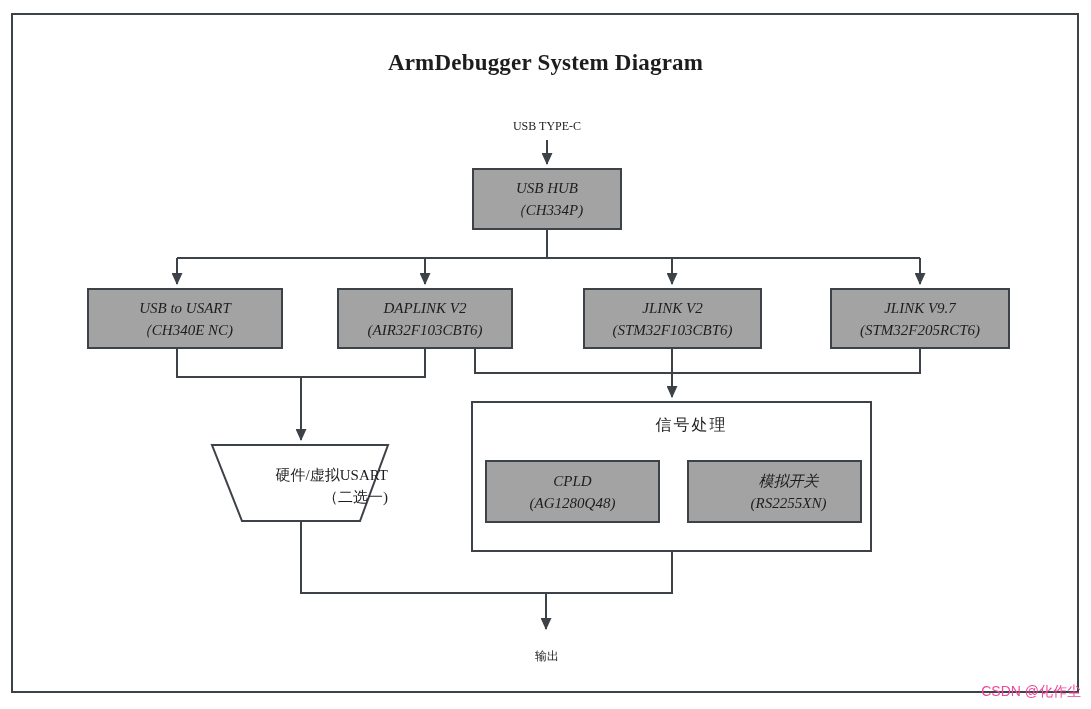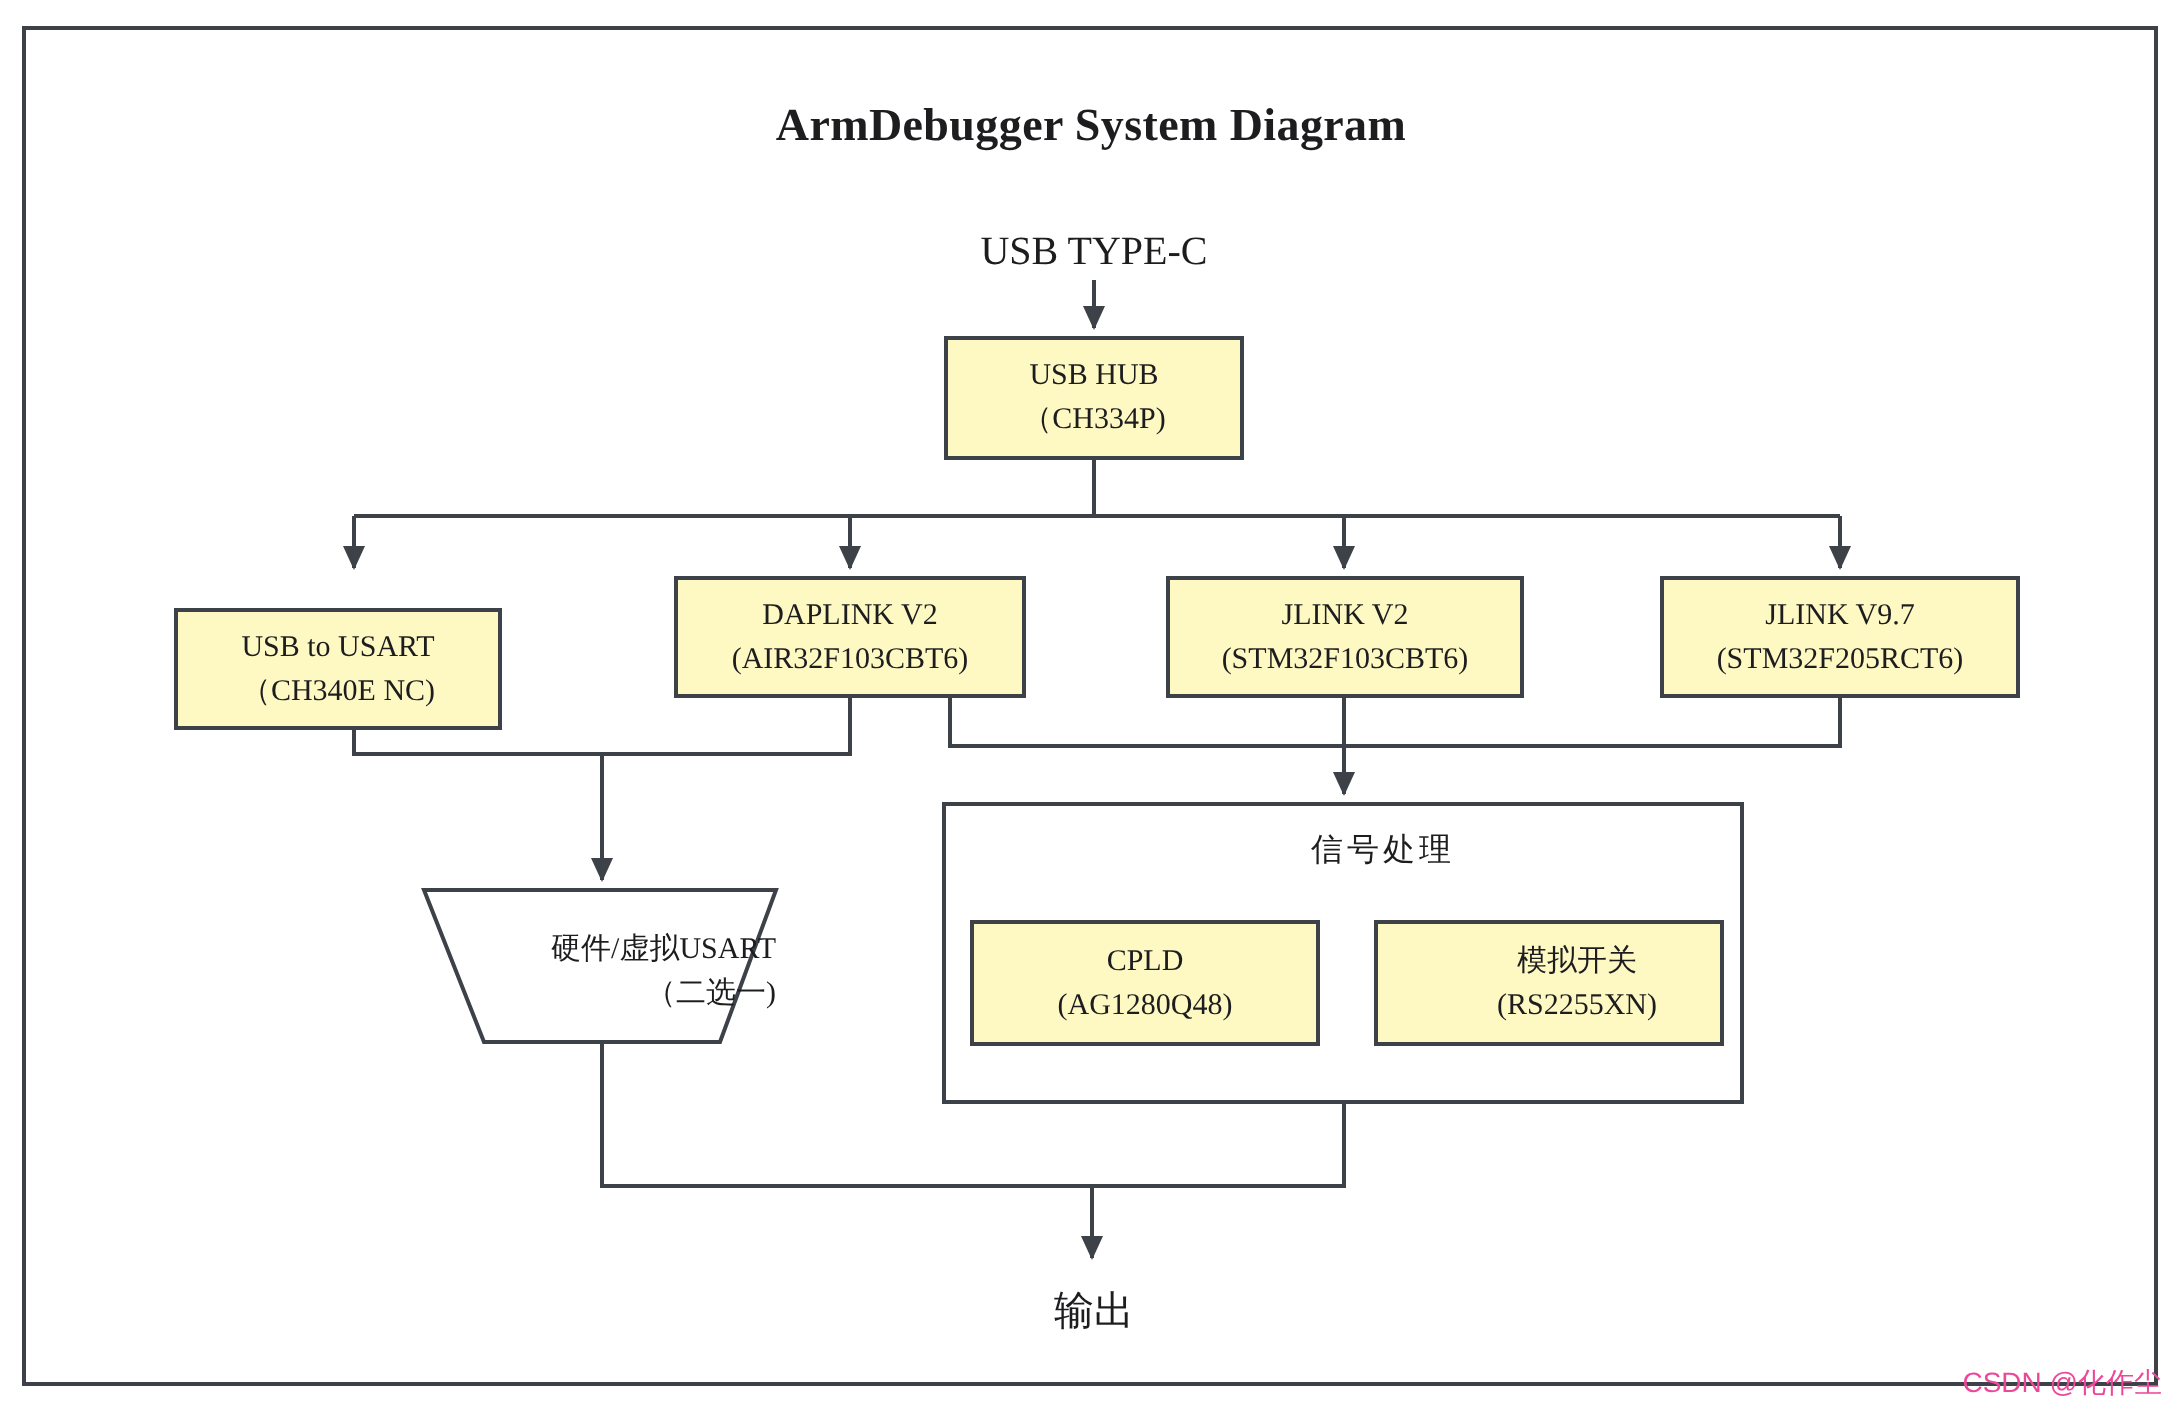--- a/index.html
+++ b/index.html
@@ -30,35 +30,36 @@
     top: 50px;
     width: 1091px;
     text-align: center;
     font-size: 23px;
     font-weight: bold;
     letter-spacing: 0.2px;
   }
   .free-label {
     position: absolute;
     text-align: center;
-    font-size: 20px;
+    font-size: 12px;
     line-height: 20px;
   }
   .node-box {
     position: absolute;
     border: 2px solid #3d4148;
-    background: #fef9c3;
+    background: #a3a3a3;
     box-sizing: border-box;
     display: flex;
     flex-direction: column;
     align-items: center;
     justify-content: center;
     text-align: center;
     font-size: 15px;
     line-height: 22px;
+    font-style: italic;
   }
   .container-box {
     position: absolute;
     border: 2px solid #3d4148;
     background: #ffffff;
     box-sizing: border-box;
   }
   .container-title {
     position: absolute;
     width: 100%;
@@ -136,21 +137,21 @@
 
   <div class="diagram-title">ArmDebugger System Diagram</div>
 
   <div class="free-label" style="left:447px; top:116px; width:200px;">USB TYPE-C</div>
 
   <div class="node-box" style="left:472px; top:168px; width:150px; height:62px;">
     <span class="nl">USB HUB</span>
     <span class="nl">（CH334P)</span>
   </div>
 
-  <div class="node-box" style="left:87px; top:288px; width:164px; height:61px;margin-top:16px;">
+  <div class="node-box" style="left:87px; top:288px; width:196px; height:61px;">
     <span class="nl">USB to USART</span>
     <span class="nl">（CH340E NC)</span>
   </div>
 
   <div class="node-box" style="left:337px; top:288px; width:176px; height:61px;">
     <span class="nl">DAPLINK V2</span>
     <span class="nl">(AIR32F103CBT6)</span>
   </div>
 
   <div class="node-box" style="left:583px; top:288px; width:179px; height:61px;">

